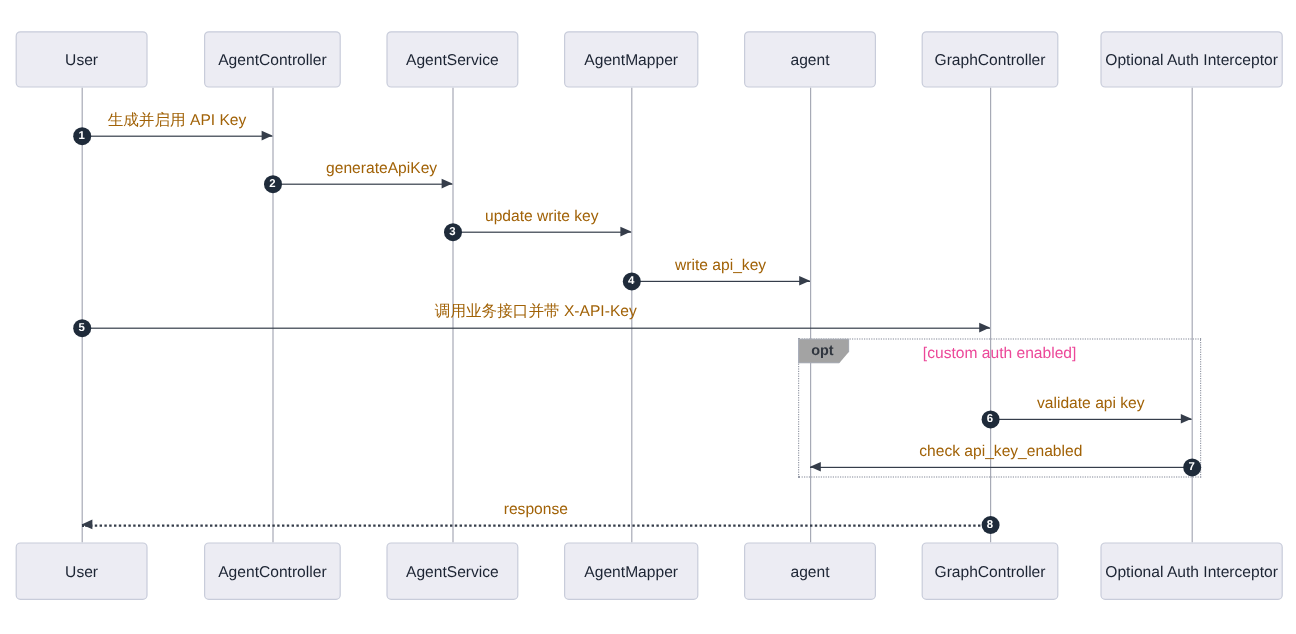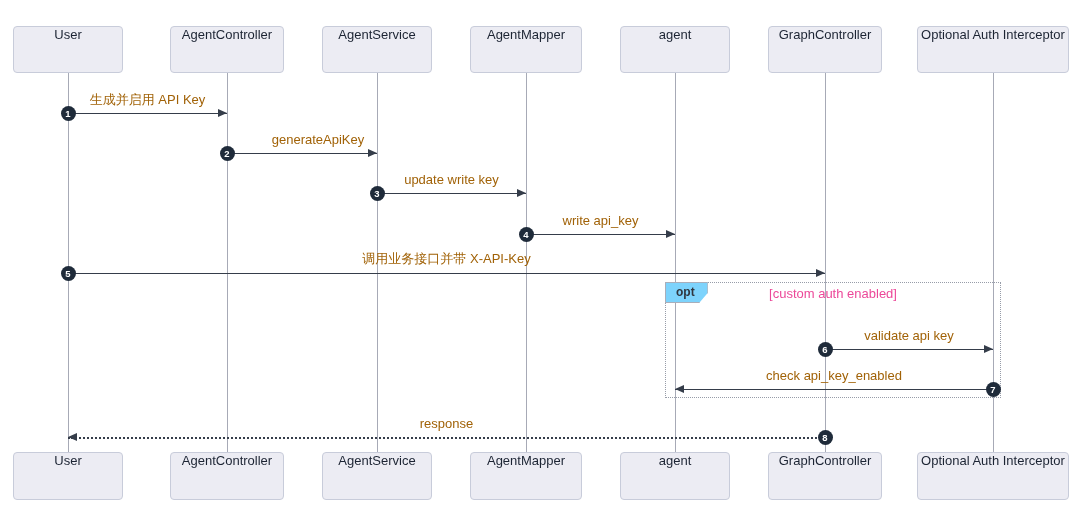--- a/index.html
+++ b/index.html
@@ -20,20 +20,21 @@
     width: 0;
     border-left: 1px solid #a7aab6;
   }
   .actor-box {
     position: absolute;
     box-sizing: border-box;
     background: #ececf3;
     border: 1px solid #c8ccda;
     border-radius: 4px;
     display: flex;
+    align-items: center;
     justify-content: center;
     font-size: 13px;
     font-weight: 500;
     color: #1c2433;
     white-space: nowrap;
   }
   .msg-line {
     position: absolute;
     height: 0;
     border-top: 1.6px solid #353d4a;
@@ -73,21 +74,21 @@
   }
   .fragment {
     position: absolute;
     box-sizing: border-box;
     border: 1.5px dotted #979ca8;
     background: transparent;
   }
   .fragment-tab {
     position: absolute;
     box-sizing: border-box;
-    background: #7dd3fc;
+    background: #a3a3a3;
     border: 1px solid #a9aeba;
     color: #30363f;
     font-size: 12px;
     font-weight: 600;
     padding: 2px 12px 3px 10px;
     clip-path: polygon(0 0, 100% 0, 100% 52%, 80% 100%, 0 100%);
     line-height: 14px;
   }
   .fragment-cond {
     position: absolute;

